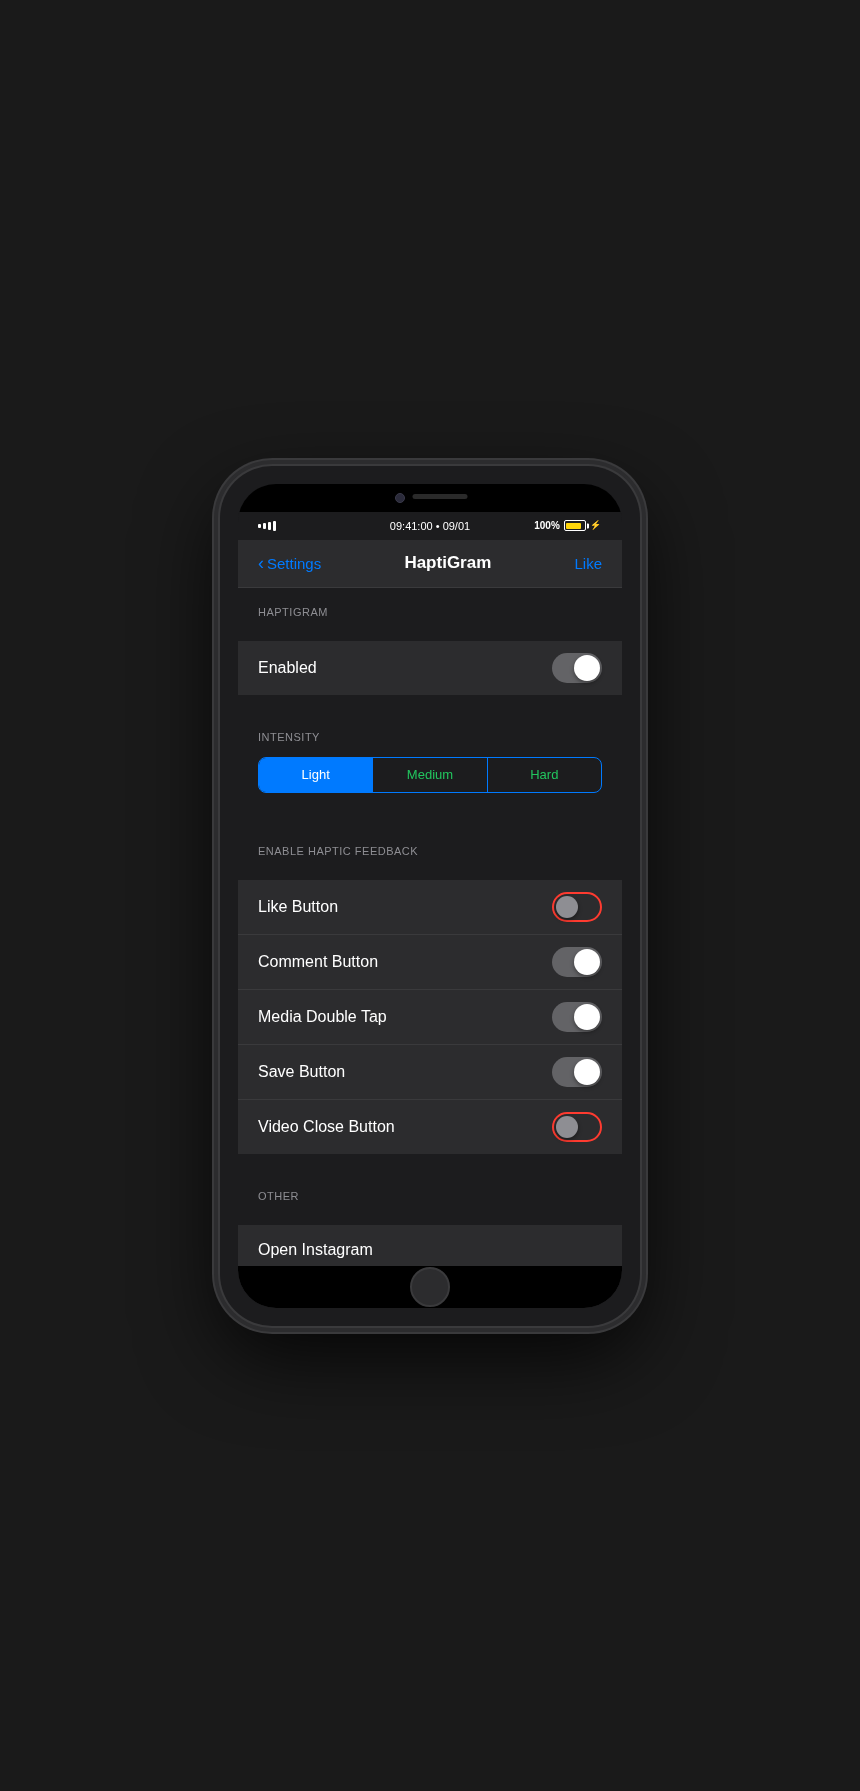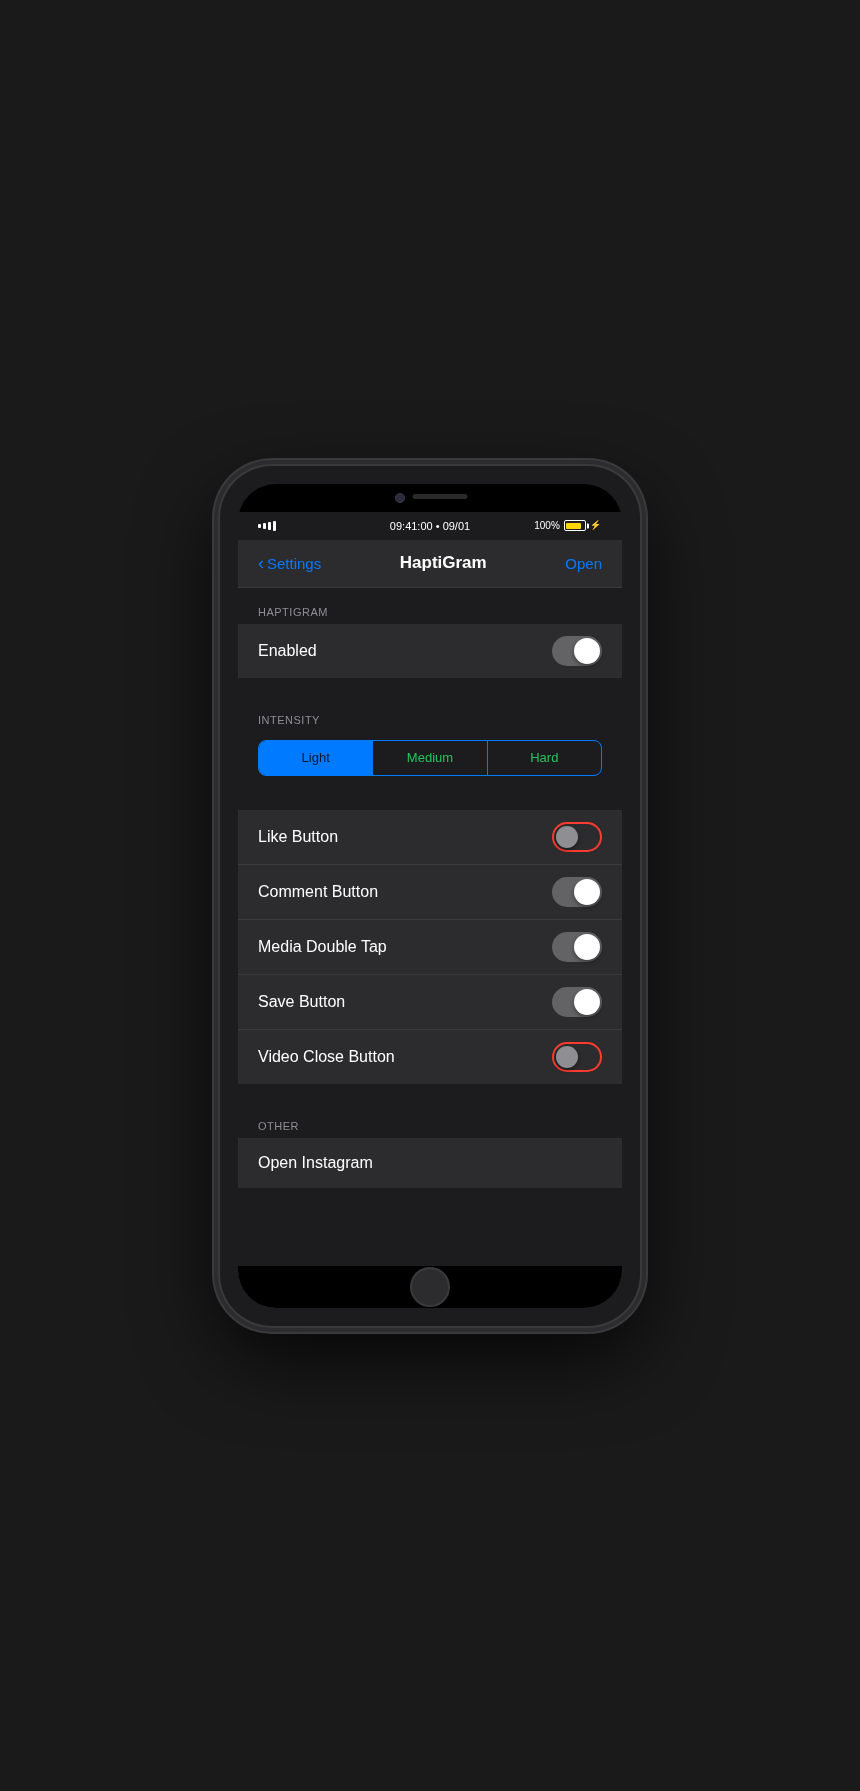--- a/index.html
+++ b/index.html
@@ -118,21 +118,21 @@
       left: 50%;
       transform: translateX(-50%);
     }
 
     .status-right {
       display: flex;
       align-items: flex-start;
       gap: 4px;
       font-size: 10px;
       color: #fff;
-      font-weight: 400;
+      font-weight: 700;
     }
 
     .battery-icon {
       width: 22px;
       height: 11px;
       border: 1.5px solid #fff;
       border-radius: 2px;
       position: relative;
       display: flex;
       align-items: center;
@@ -222,21 +222,21 @@
       color: #8e8e93;
       font-size: 11px;
       font-weight: 400;
       letter-spacing: 0.5px;
       text-transform: uppercase;
     }
 
     
     .settings-group {
       background: #2c2c2e;
-      margin: 0 0 0 0;
+      margin: 17px 0 0 0;
     }
 
     .settings-row {
       display: flex;
       align-items: center;
       justify-content: space-between;
       padding: 12px 20px;
       border-bottom: 0.5px solid #3a3a3c;
       min-height: 50px;
     }
@@ -313,21 +313,21 @@
       cursor: pointer;
       border-right: 1px solid #007aff;
     }
 
     .seg-btn:last-child {
       border-right: none;
     }
 
     .seg-btn-active {
       background: #007aff;
-      color: #0f172a;
+      color: #ffffff;
     }
 
     .seg-btn-inactive {
       background: transparent;
       color: #22c55e;
     }
 
     
     .spacer {
       height: 18px;
@@ -380,21 +380,21 @@
         <span class="lightning">⚡</span>
       </div>
     </div>
 
     <div class="nav-bar">
       <div class="nav-back">
         <span class="nav-back-chevron">‹</span>
         <span>Settings</span>
       </div>
       <span class="nav-title">HaptiGram</span>
-      <span class="nav-action">Open</span>
+      <span class="nav-action">Like</span>
     </div>
 
     <div class="screen-content">
 
       <div class="section-label">HAPTIGRAM</div>
       <div class="settings-group">
         <div class="settings-row">
           <span class="settings-row-label">Enabled</span>
           <div class="toggle toggle-on">
             <div class="toggle-knob"></div>
@@ -412,20 +412,21 @@
         <div class="seg-btn seg-btn-inactive">
           <span>Medium</span>
         </div>
         <div class="seg-btn seg-btn-inactive">
           <span>Hard</span>
         </div>
       </div>
 
       <div class="spacer"></div>
 
+      <div class="section-label">ENABLE HAPTIC FEEDBACK</div>
       <div class="settings-group">
 
         <div class="settings-row">
           <span class="settings-row-label">Like Button</span>
           <div class="toggle toggle-off-red">
             <div class="toggle-knob"></div>
           </div>
         </div>
 
         <div class="settings-row">

